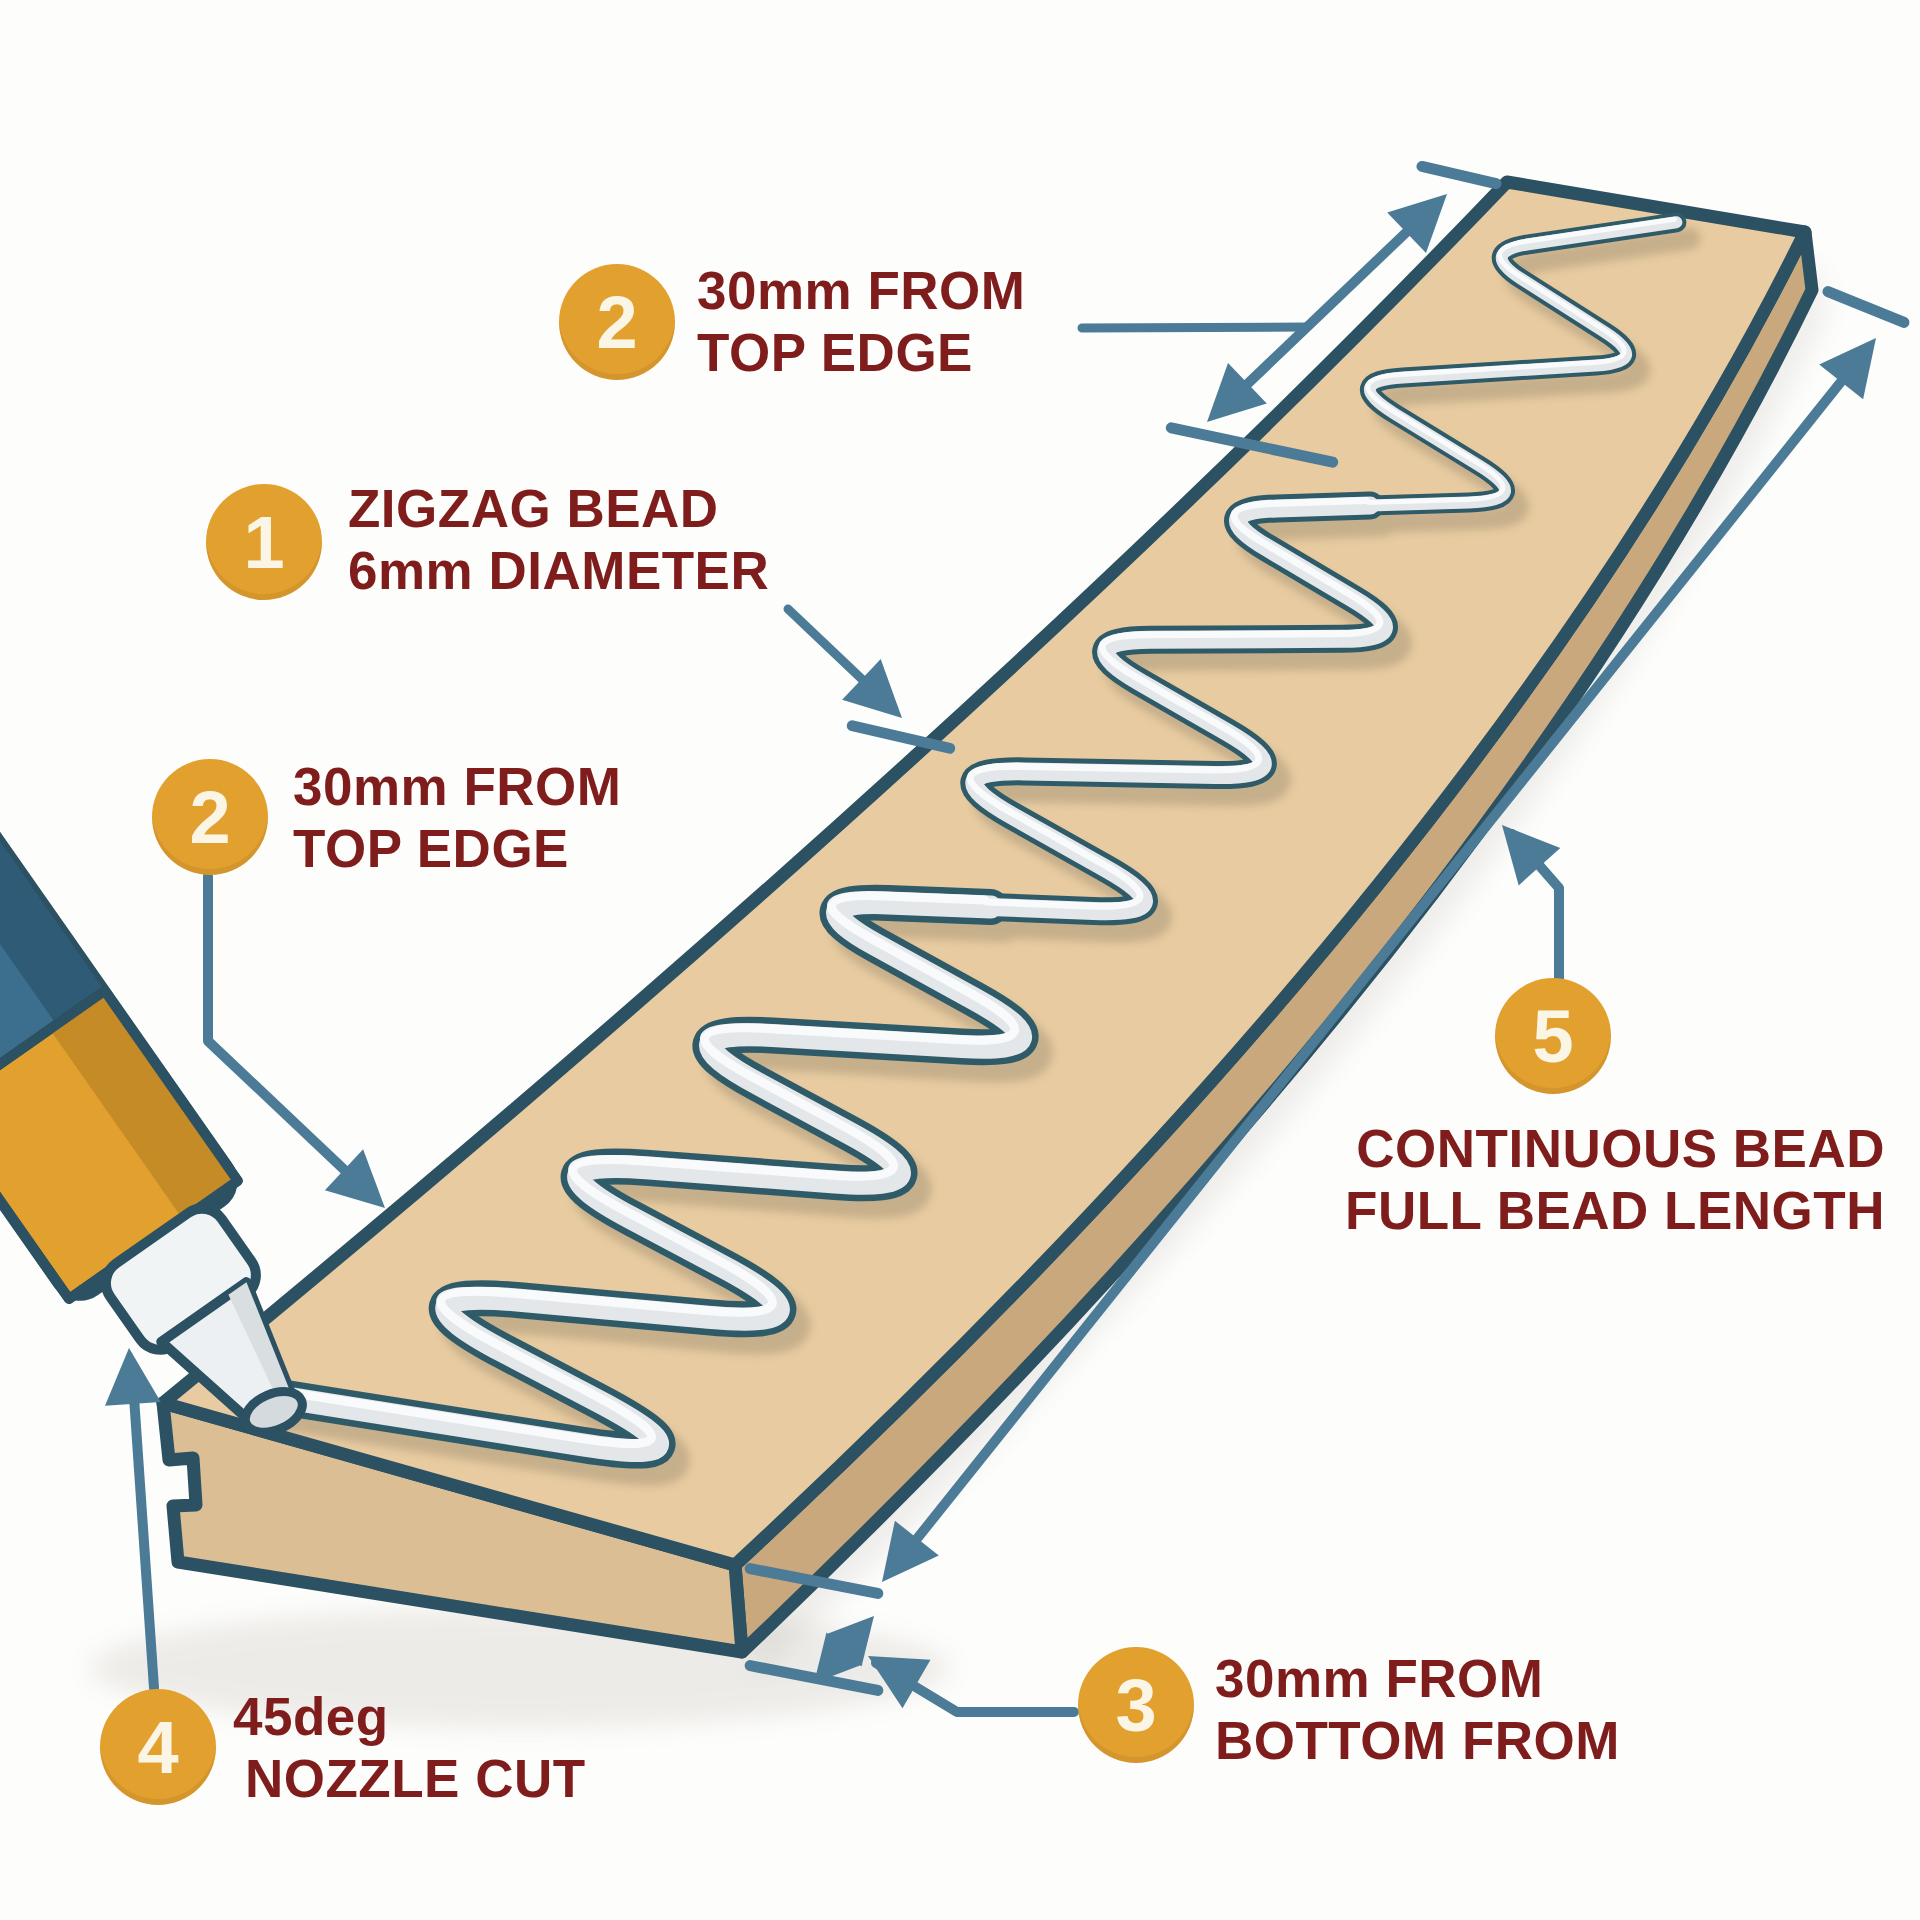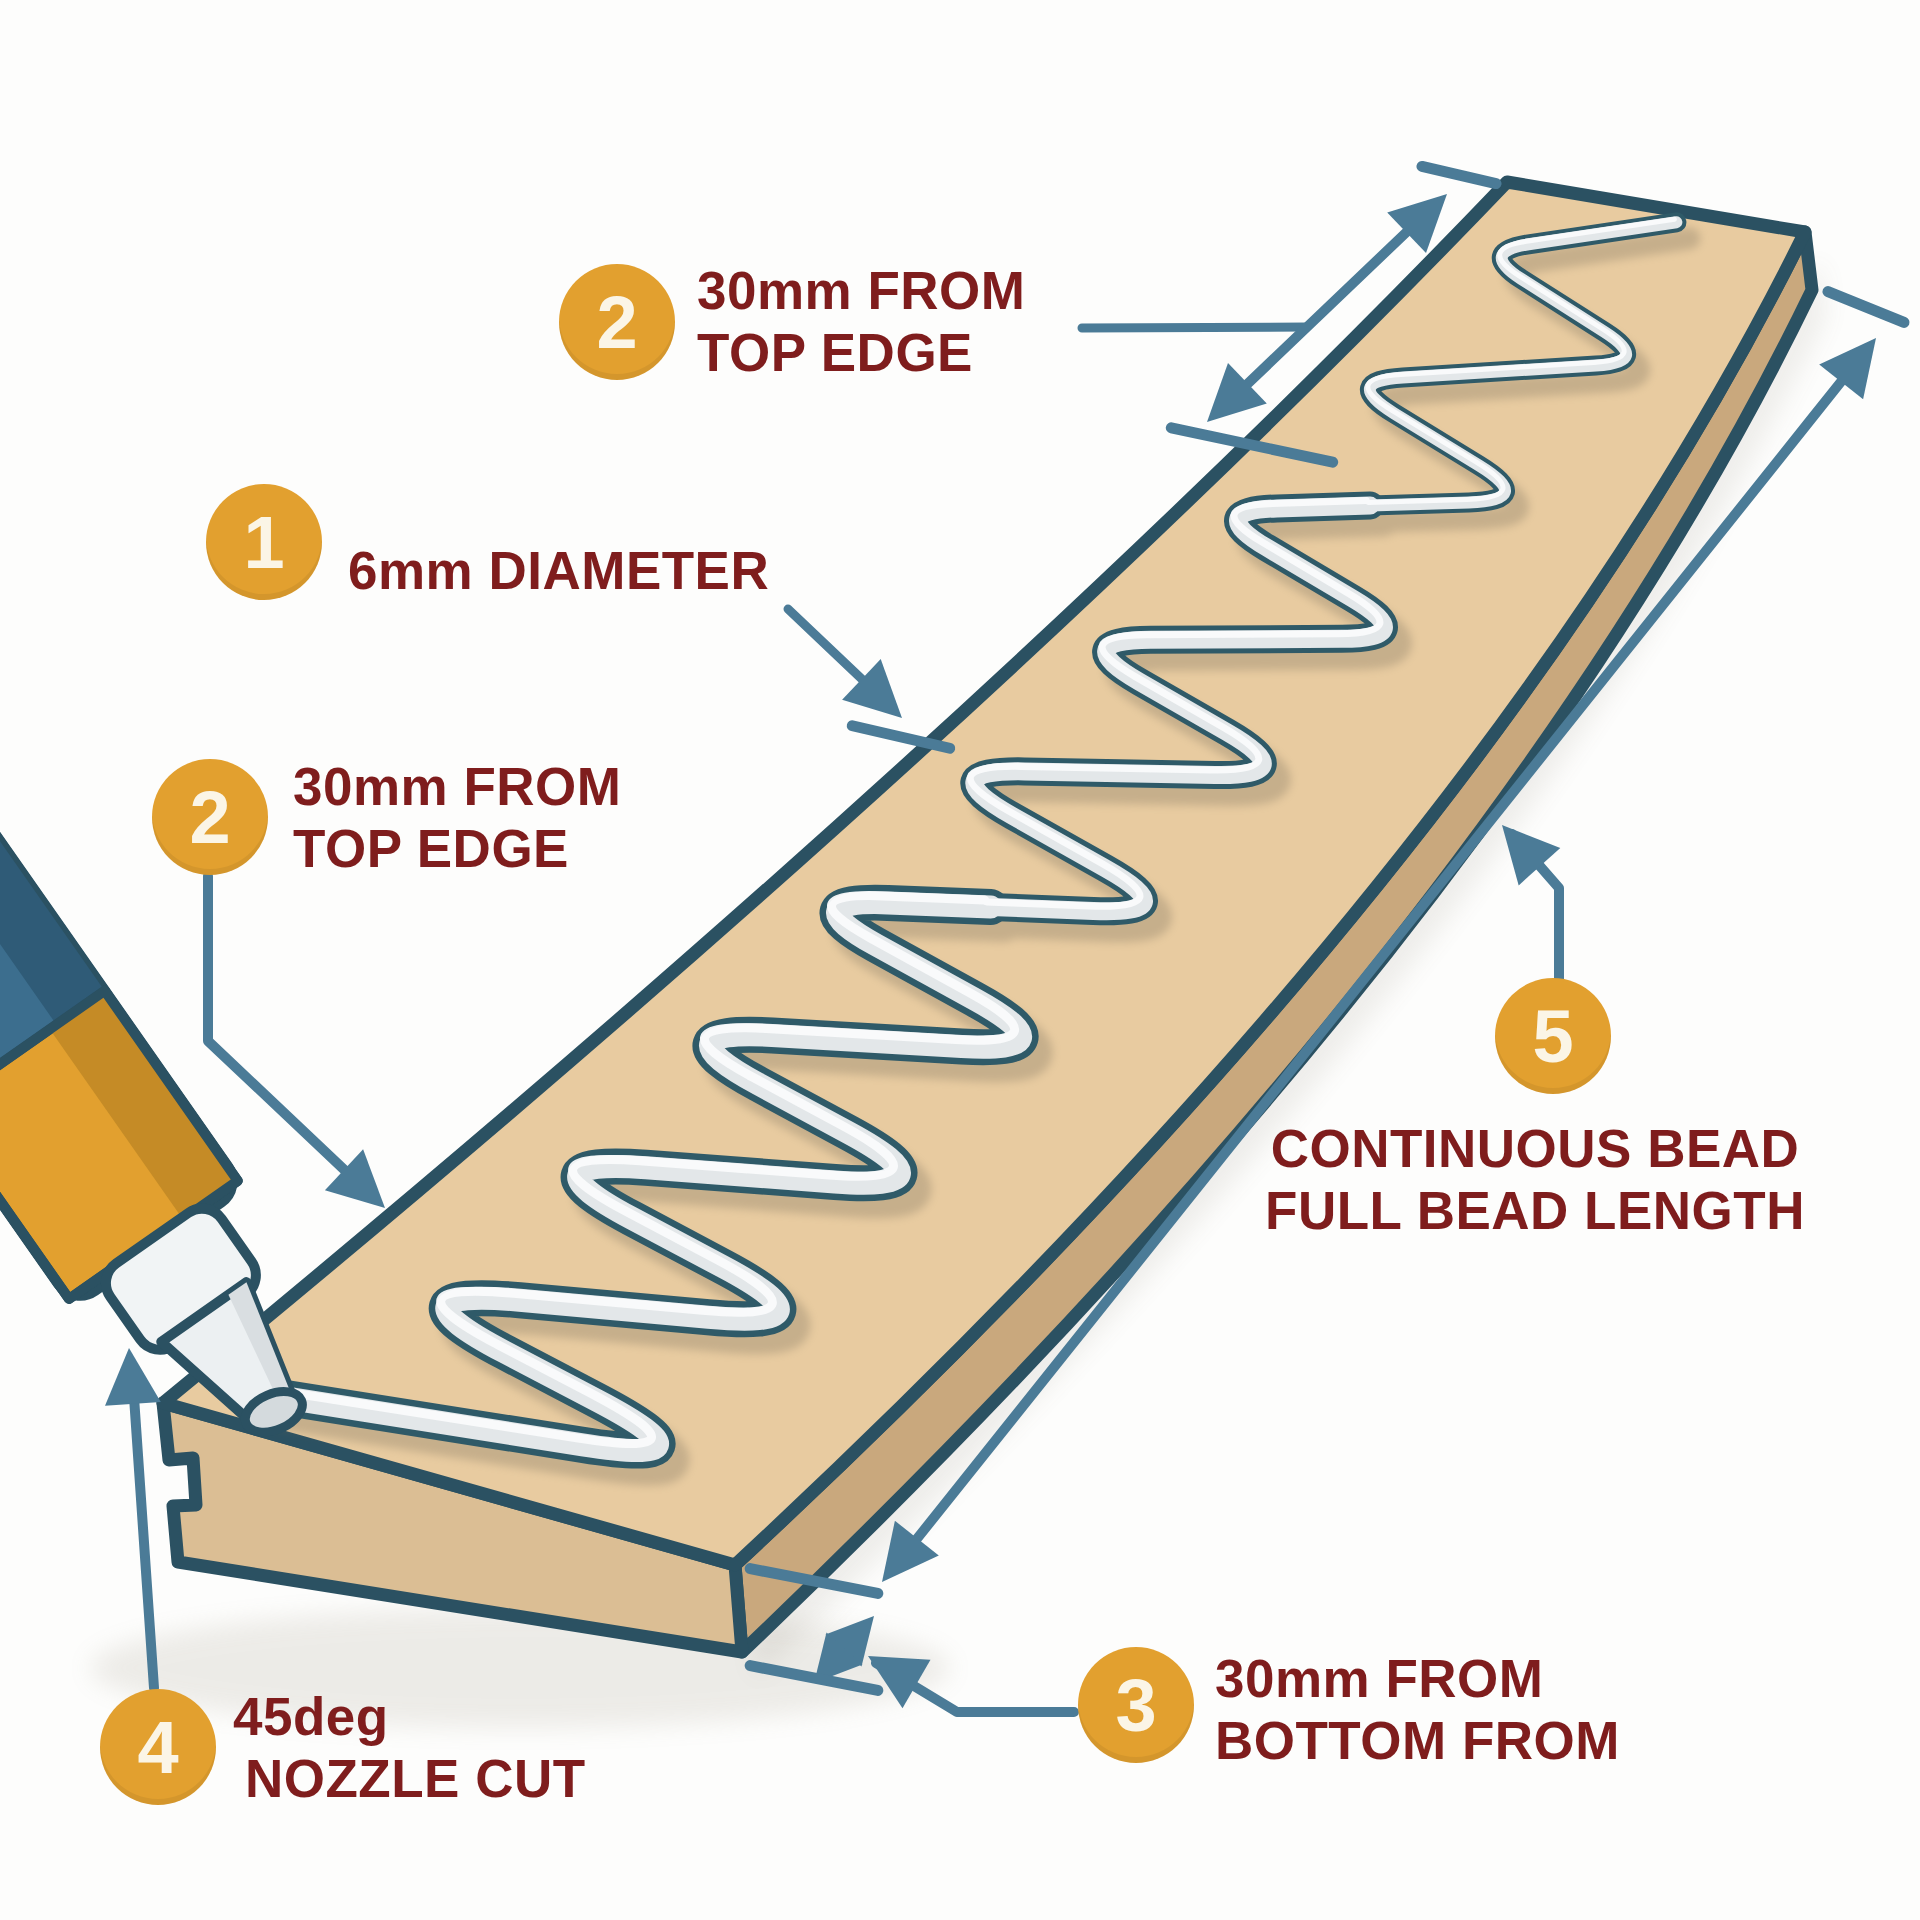--- a/index.html
+++ b/index.html
@@ -5,21 +5,21 @@
   html,body{margin:0;padding:0;background:#ffffff;}
   .stage{position:relative;width:1920px;height:1920px;background:#fdfdfc;overflow:hidden;
          font-family:"Liberation Sans",sans-serif;}
   .stage svg{position:absolute;left:0;top:0;}
   .badge{position:absolute;width:116px;height:116px;border-radius:50%;background:#E2A02F;
          color:#FBF5E6;display:flex;align-items:center;justify-content:center;
          font:700 74px "Liberation Sans",sans-serif;transform:translate(-50%,-50%);
          box-shadow:inset 0 -6px 0 rgba(0,0,0,0.06);}
   .lbl{position:absolute;color:#7f1d1d;font:700 53px/62px "Liberation Sans",sans-serif;
        letter-spacing:0.5px;white-space:nowrap;}
-  .lbl.center{text-align:center;}
+  .lbl.center{text-align:right;}
 </style>
 </head>
 <body>
 
 <div class="stage">
 
 <svg width="1920" height="1920" viewBox="0 0 1920 1920">
   <defs>
     <filter id="soft" x="-40%" y="-40%" width="180%" height="180%">
           <feGaussianBlur stdDeviation="12"></feGaussianBlur>
@@ -102,20 +102,21 @@
         <polyline points="862,1629 826,1670" fill="none" stroke="#4B7B97" stroke-width="9" stroke-linecap="round" stroke-linejoin="round"></polyline>
         <polygon points="874,1616 861.5,1666.4 825.5,1634.5" fill="#4B7B97"></polygon>
         <polygon points="814,1683 826.5,1632.6 862.5,1664.5" fill="#4B7B97"></polygon>
         <line x1="750.1942330759018" y1="1665.5974153005245" x2="877.8057669240982" y2="1690.4025846994755" stroke="#4B7B97" stroke-width="11" stroke-linecap="round"></line>
         <polyline points="1074,1712 957,1712 876,1663" fill="none" stroke="#4B7B97" stroke-width="10" stroke-linecap="round" stroke-linejoin="round"></polyline>
         <polygon points="868,1656 930.5,1659.8 902.5,1708.2" fill="#4B7B97"></polygon>
       </g>
 </svg>
 
 <div class="badge" style="left:264px;top:542px">1</div>
+<div class="lbl" style="left:348px;top:478px">ZIGZAG BEAD</div>
 <div class="lbl" style="left:348px;top:540px">6mm DIAMETER</div>
 
 <div class="badge" style="left:617px;top:322px">2</div>
 <div class="lbl" style="left:697px;top:260px">30mm FROM</div>
 <div class="lbl" style="left:697px;top:322px">TOP EDGE</div>
 
 <div class="badge" style="left:210px;top:817px">2</div>
 <div class="lbl" style="left:293px;top:756px">30mm FROM</div>
 <div class="lbl" style="left:293px;top:818px">TOP EDGE</div>
 

